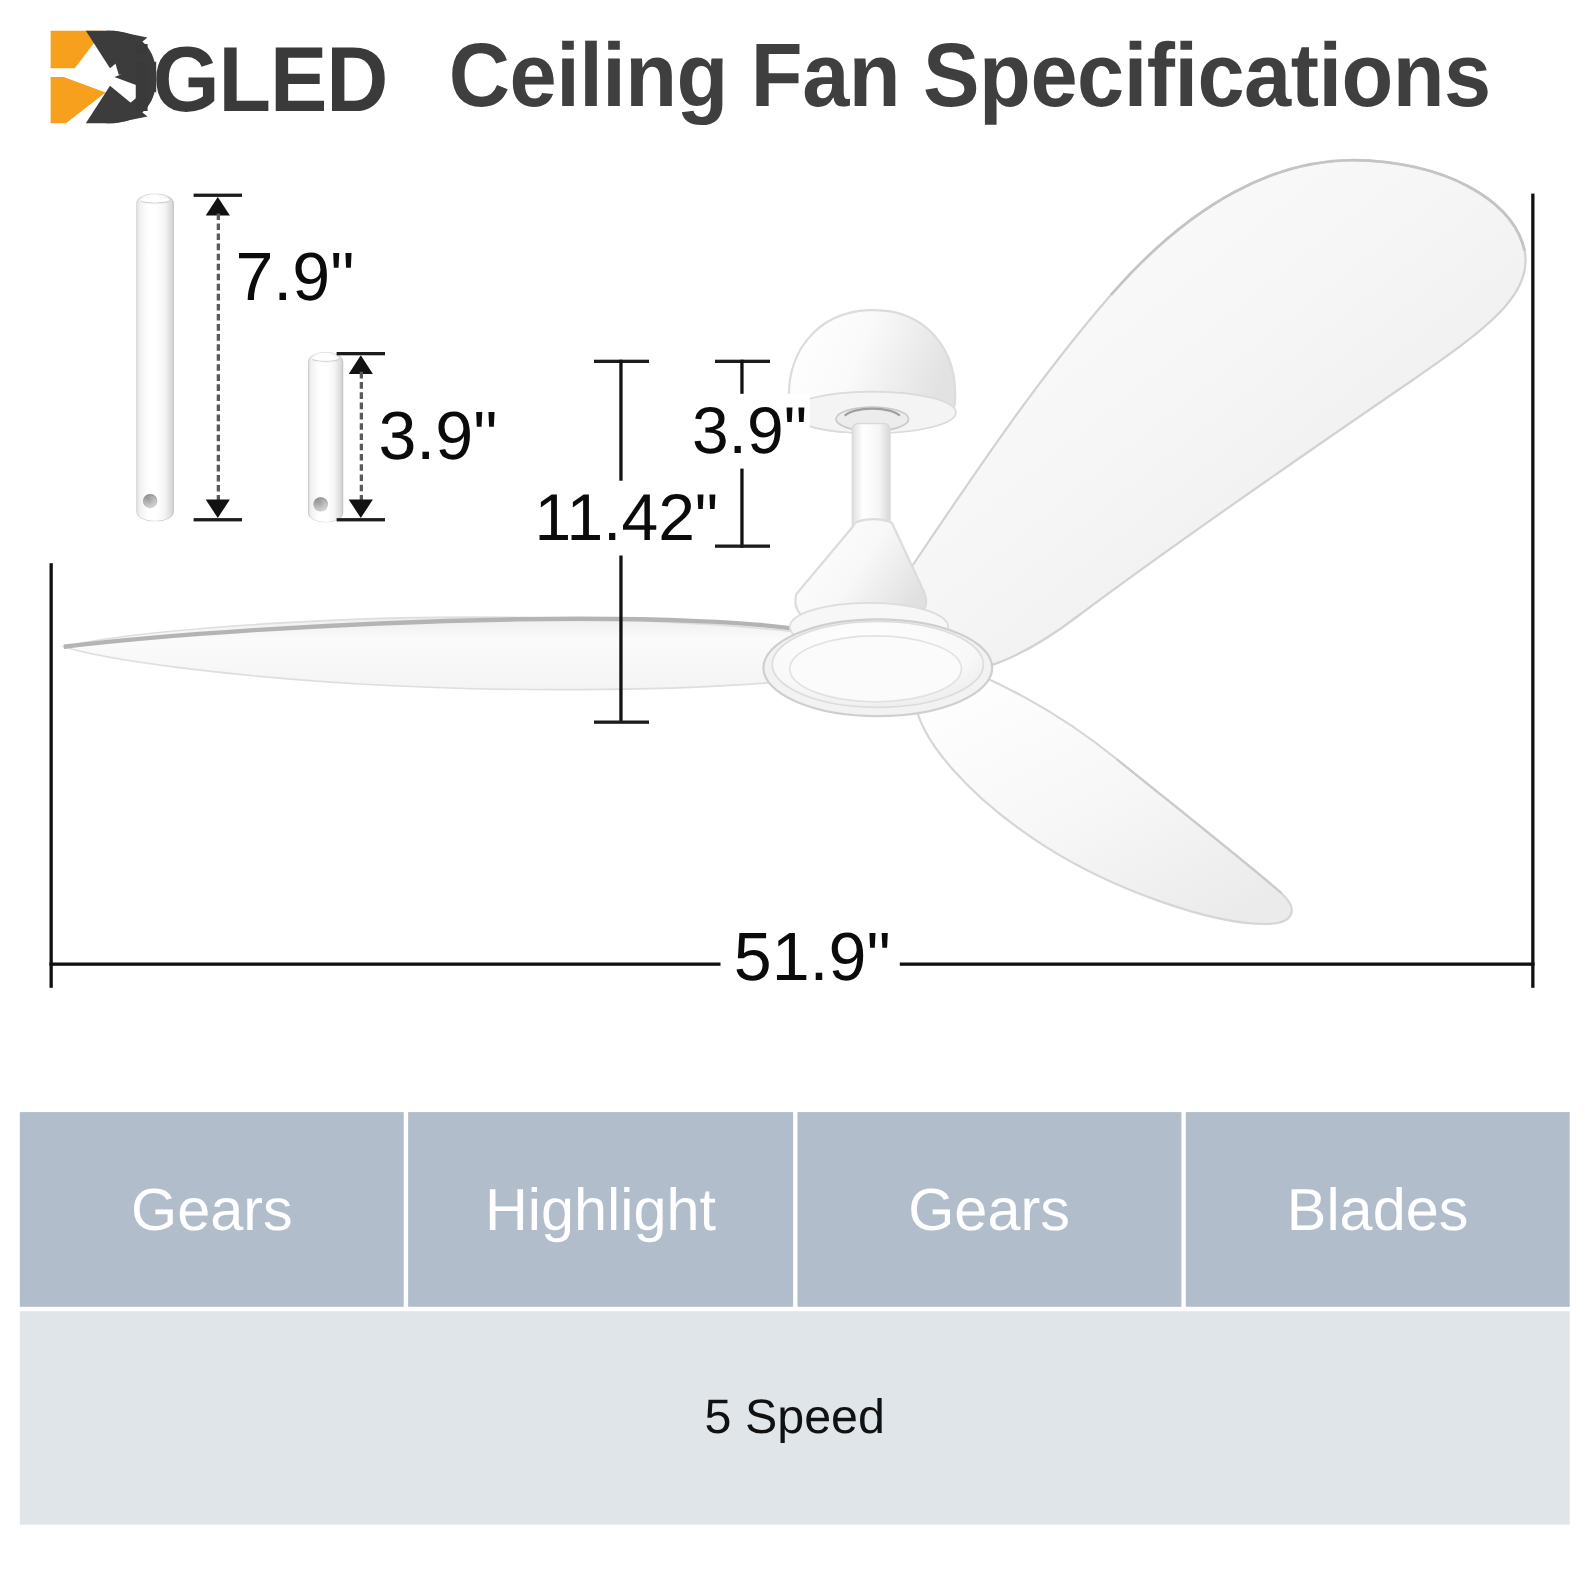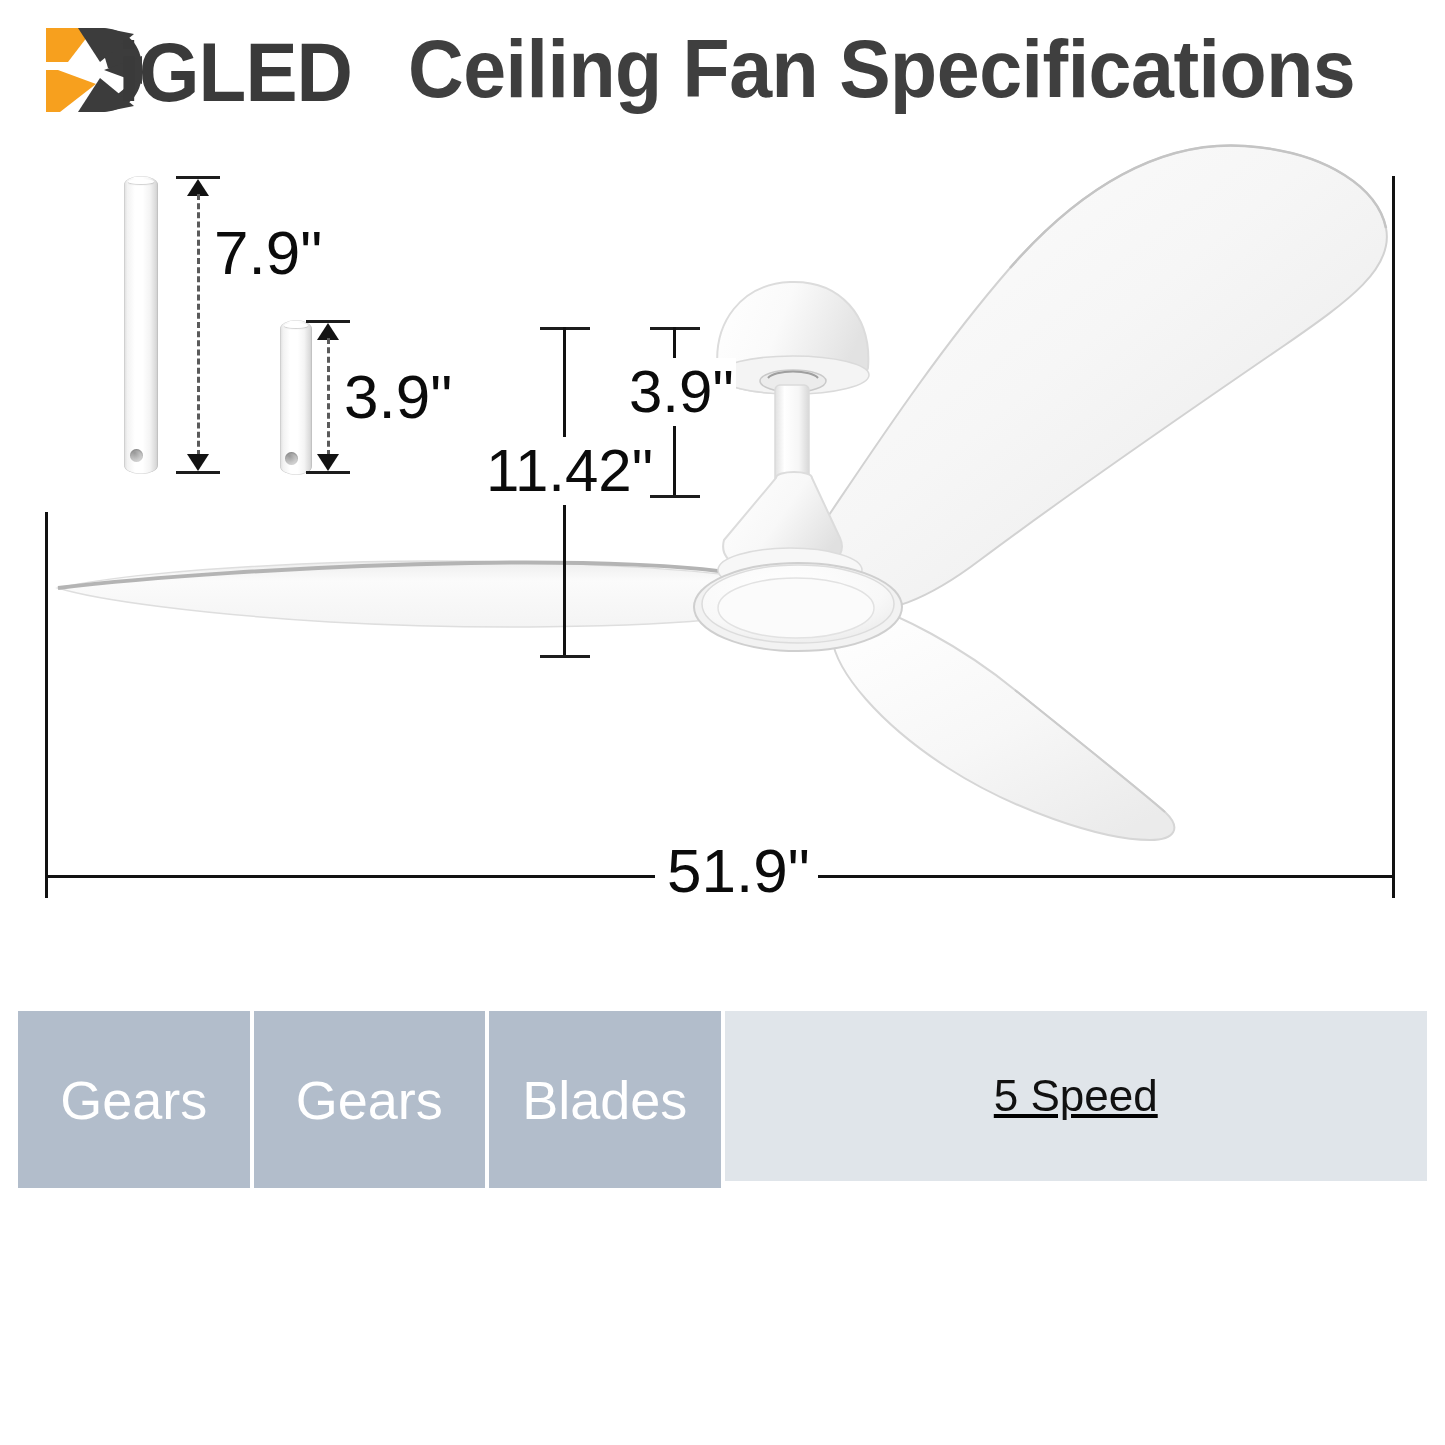--- a/index.html
+++ b/index.html
@@ -69,25 +69,25 @@
     font-family:"Liberation Sans", sans-serif;
     white-space:nowrap; line-height:1;
   }
 
   
   .fan { position:absolute; left:0; top:0; width:1445px; height:960px; }
 
   
   .spec-table {
     position:absolute; left:18px; top:1011px; width:1409px; height:379px;
-    display:flex; flex-direction:row; gap:4px;
+    display:flex; flex-direction:column; gap:4px;
   }
   .trow { display:flex; gap:4px; width:100%; }
   .trow.head { height:177px; }
-  .trow.body { height:170px;text-decoration:underline; }
+  .trow.body { height:194px; }
   .cell {
     flex:1 1 0; display:flex; align-items:center; justify-content:center;
     text-align:center;
   }
   .trow.head .cell {
     background:#b2bdcb; color:#ffffff; font-size:54px; font-weight:normal;
   }
   .trow.body .cell {
     background:#e0e5ea; color:#111111; font-size:44px; font-weight:normal;
   }
@@ -245,20 +245,21 @@
     <div class="line-v" style="left:45px; top:512px; height:386px;"></div>
     <div class="line-v" style="left:1392px; top:176px; height:722px;"></div>
     <div class="line-h" style="left:45px; top:875px; width:610px;"></div>
     <div class="line-h" style="left:818px; top:875px; width:577px;"></div>
     <div class="dim-label" style="left:667px; top:840px; font-size:62px;">51.9"</div>
   </div>
 
   <div class="spec-table">
     <div class="trow head">
       <div class="cell">Gears</div>
+      <div class="cell">Highlight</div>
       <div class="cell">Gears</div>
       <div class="cell">Blades</div>
     </div>
     <div class="trow body">
       <div class="cell">5 Speed</div>
     </div>
   </div>
 
 </div>
 

